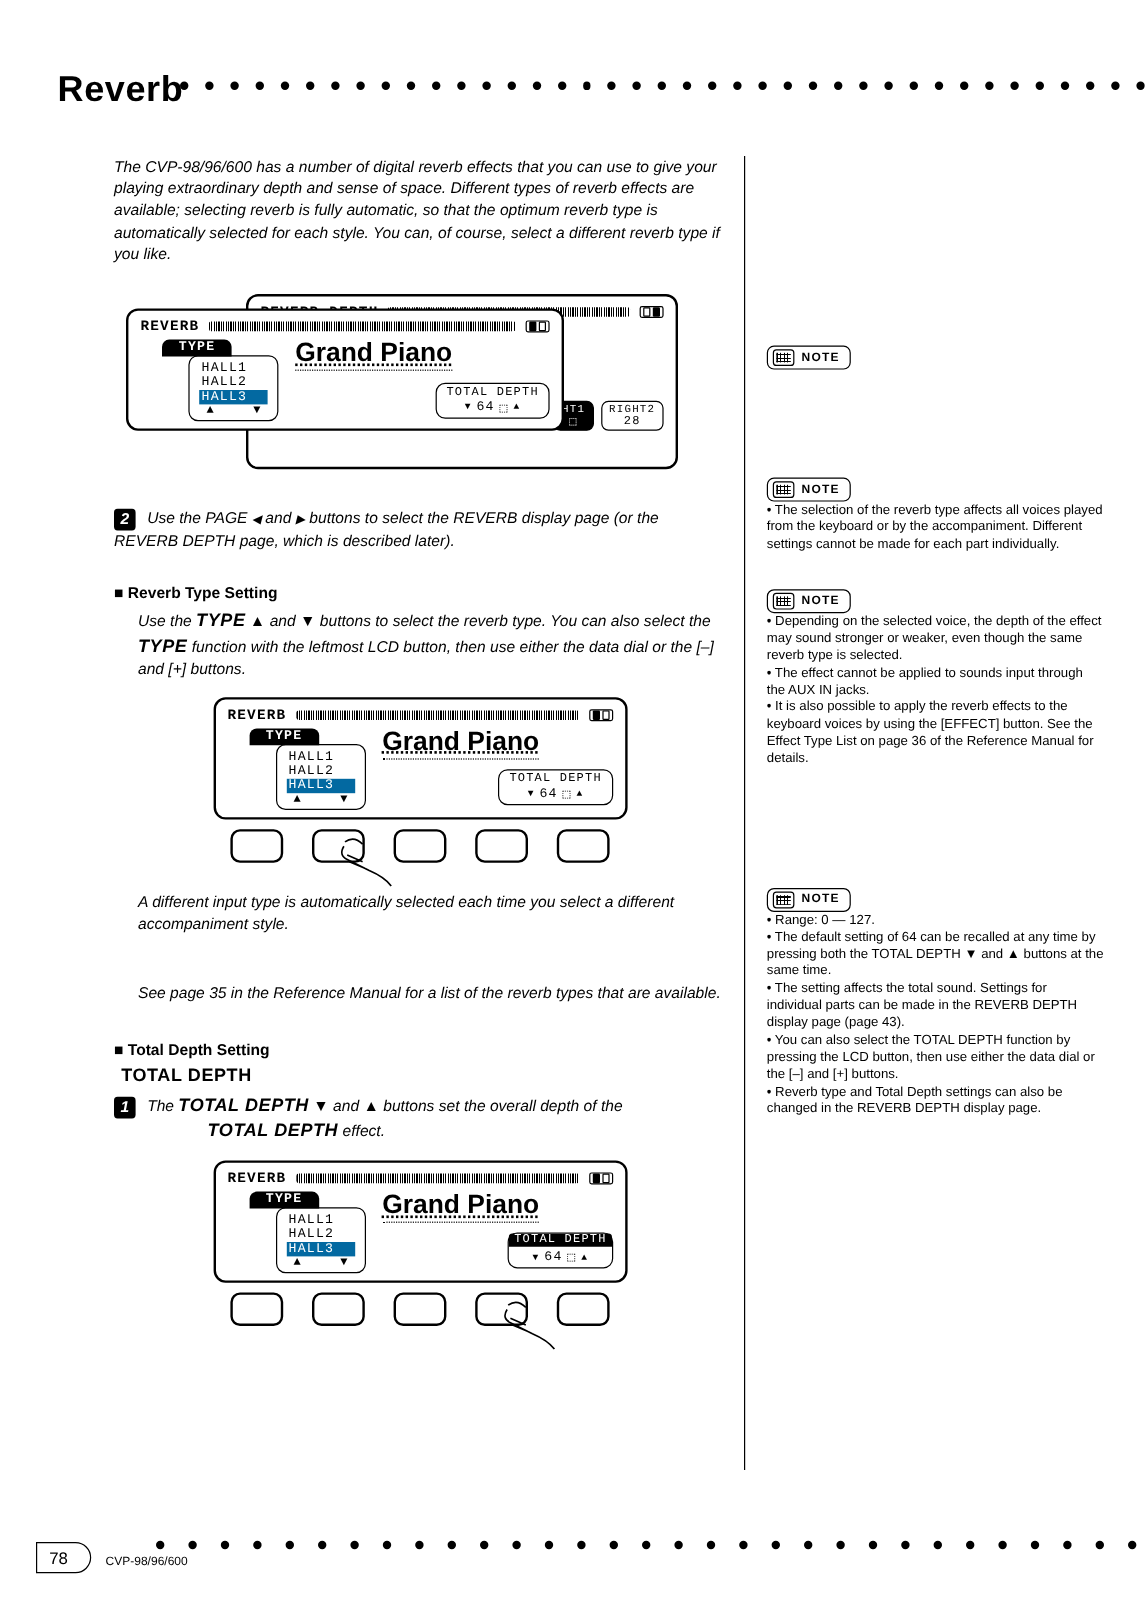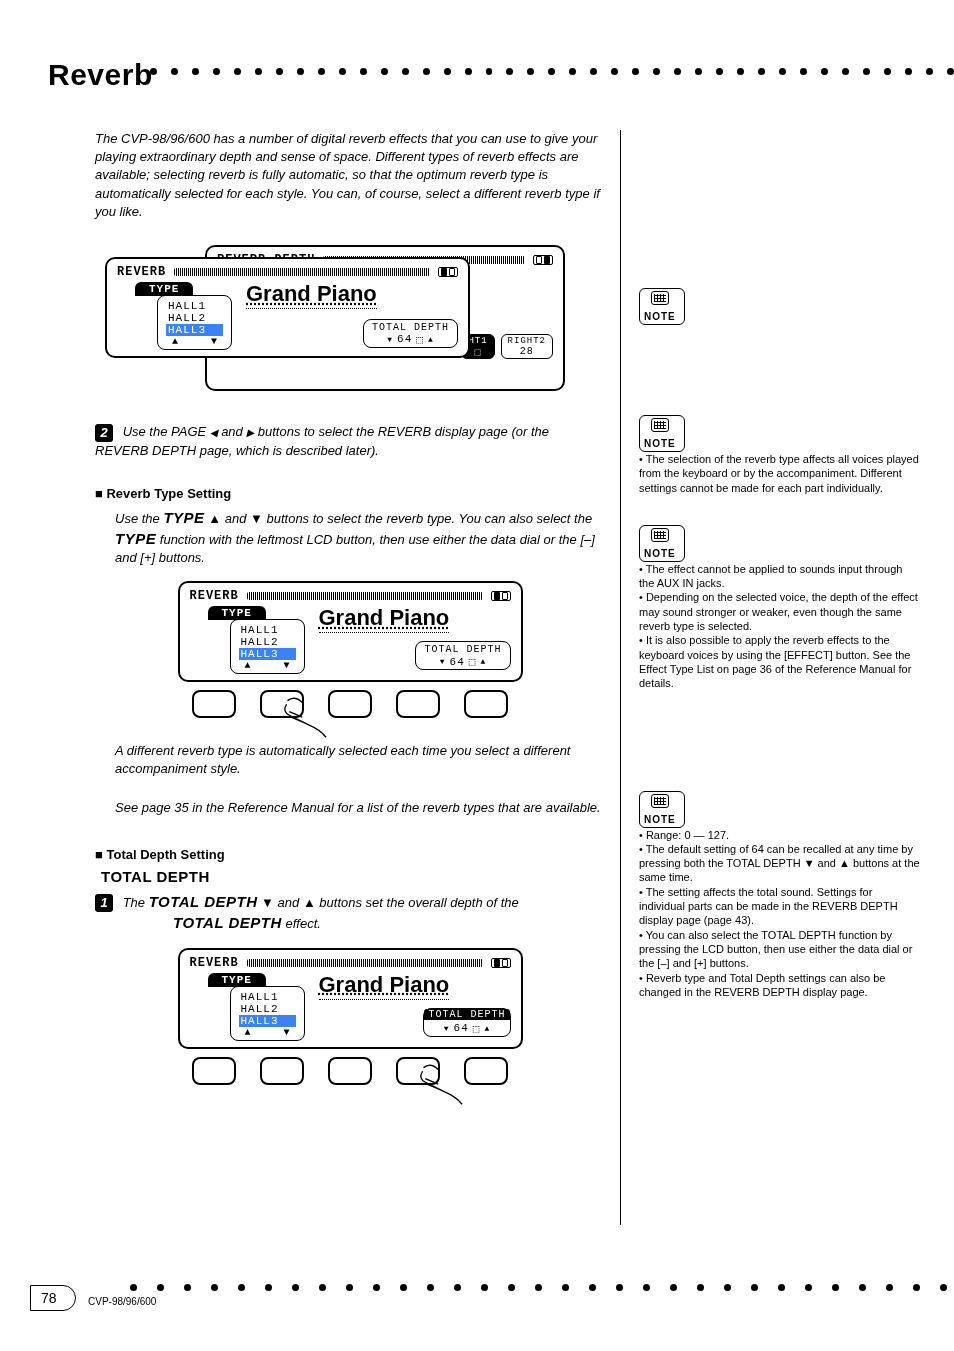--- a/index.html
+++ b/index.html
@@ -59,21 +59,21 @@
   .lcd-title { font-weight: bold; font-size: 12px; letter-spacing: 1px; display: flex; align-items: center; gap: 8px; }
   .lcd-title .bar { flex: 1; height: 8px; background: repeating-linear-gradient(90deg,#000 0 1px,#fff 1px 2px); border-radius: 2px;}
   .lcd-title .page { font-size: 9px; border:1px solid #000; padding:0 2px; border-radius:2px; display:inline-flex; gap:2px; align-items:center;}
   .lcd-title .page .blk { width:6px; height:8px; background:#000; display:inline-block; border-radius:1px;}
   .lcd-title .page .emp { width:6px; height:8px; border:1px solid #000; display:inline-block; border-radius:1px; box-sizing:border-box;}
   .lcd-voice { font-weight: bold; font-size: 22px; font-family: Arial,sans-serif; text-decoration: underline dotted; border-bottom:1.5px dotted #000; display:inline-block; padding-bottom:1px;}
   .type-tab { position:relative; }
   .type-tab .tab-label { background:#000; color:#fff; font-weight:bold; font-size:11px; padding:1px 14px; border-radius:6px 6px 0 0; display:inline-block; position:relative; left:18px; letter-spacing:1px;}
   .type-tab .tab-body { border:1px solid #000; border-radius:8px; padding:4px 8px 2px 8px; margin-top:-1px;margin-left:40px; }
   .type-tab .list-item { font-size:11px; letter-spacing:1px; padding:0 2px;}
-  .type-tab .list-item.sel { background:#3b82f6; color:#fff; }
+  .type-tab .list-item.sel { background:#0369a1; color:#fff; }
   .type-tab .arrows { display:flex; justify-content:space-between; padding:0 6px;}
   .type-tab .arrows span { font-size:10px; }
   .lcd .td-box { display:inline-block; border:1px solid #000; border-radius:8px; padding:2px 8px 1px 8px; font-size:10px; text-align:center; letter-spacing:1px;}
   .lcd .td-box.sel .td-label{ background:#000; color:#fff; padding:0 4px; display:block; border-radius:3px 3px 0 0; margin:-2px -8px 2px -8px;}
   .lcd .td-box .td-val { display:flex; align-items:center; justify-content:center; gap:4px; font-size:11px;}
   .lcd .td-box .td-val .tri { font-size:8px;}
   .mini-tab { display:inline-block; border:1px solid #000; border-radius:6px; padding:1px 6px 0 6px; font-size:9px; text-align:center; letter-spacing:1px;margin-top:29px;}
   .mini-tab.sel { background:#000; color:#fff;}
   .mini-tab .val { font-size:10px; display:block;}
   .buttons-row { display:flex; gap:24px; justify-content:center; margin-top:8px;}
@@ -83,21 +83,21 @@
     content:"";
     position:absolute;
     width:60px; height:50px;
     left:18px; top:4px;
     background:none;
   }
   .hand-svg { position:absolute; left:20px; top:2px; width:55px; height:48px; }
   .note-badge {
     display:inline-flex; align-items:center; gap:6px;
     border:1.5px solid #000; border-radius:6px; padding:2px 8px 2px 4px;
-    font-size:10px; font-weight:bold; letter-spacing:1px;flex-direction:column;
+    font-size:10px; font-weight:bold; letter-spacing:1px;
   }
   .note-badge .grid-ic { width:18px; height:14px; border:1.5px solid #000; border-radius:3px; display:inline-block; position:relative;}
   .note-badge .grid-ic::before { content:""; position:absolute; inset:2px; background:repeating-linear-gradient(90deg,#000 0 1px,transparent 1px 3px),repeating-linear-gradient(0deg,#000 0 1px,transparent 1px 3px);}
   .note-block { margin-bottom: 30px; }
   .note-text { font-size: 11px; line-height: 1.3; color:#000; }
   .step-num { display:inline-block; width:18px; height:18px; background:#000; color:#fff; font-weight:bold; text-align:center; border-radius:3px; font-size:13px; line-height:18px; margin-right:6px; vertical-align:middle;}
   .lcd-bold { font-family:"Arial Black",Arial,sans-serif; font-weight:900; letter-spacing:0.5px;}
   .section-title { font-weight:bold; }
   .subhead { font-family:"Arial Black",Arial,sans-serif; font-weight:900; font-size:15px; letter-spacing:0.5px;}
   .para { line-height:1.4;font-style:italic; }
@@ -280,23 +280,23 @@
       <svg class="hand-svg" viewBox="0 0 60 50">
           <path d="M5 10 Q 0 18 8 22 L 28 32 Q 42 38 48 46 M8 18 L 22 24 M10 24 L 24 30 M6 6 Q 14 0 22 8" fill="none" stroke="#000" stroke-width="1.5"></path>
         </svg>
     </div>
     <div class="phys-btn"></div>
     <div class="phys-btn"></div>
     <div class="phys-btn"></div>
   </div>
 
   <div style="height:24px;"></div>
-  <p class="para" style="margin-left:20px;">A different reverb type is automatically selected each time you select a different accompaniment style.</p>
+  <p class="para" style="margin-left:20px;">A different input type is automatically selected each time you select a different accompaniment style.</p>
   <div style="height:20px;"></div>
-  <p class="para" style="margin-left:20px;">See page 35 in the Reference Manual for a list of the reverb types that are available.</p>
+  <p class="para" style="margin-left:20px;margin-top:20px;">See page 35 in the Reference Manual for a list of the reverb types that are available.</p>
 
   <div style="height:30px;"></div>
 
   <div class="section-title"><span style="font-weight:bold;">■ </span><span>Total Depth Setting</span></div>
   <div class="subhead" style="margin-left:6px; margin-top:6px;">TOTAL DEPTH</div>
   <p class="para" style="margin-top:6px;">
     <span class="step-num">1</span>
     <span>The </span><span class="lcd-bold subhead">TOTAL DEPTH</span><span> ▼ and ▲ buttons set the overall depth of the</span>
   </p>
   <p class="para" style="margin-left:78px;">
@@ -365,22 +365,22 @@
         <span>NOTE</span>
       </div>
     <p class="note-text">• <span>The selection of the reverb type affects all voices played from the keyboard or by the accompaniment. Different settings cannot be made for each part individually.</span></p>
   </div>
 
   <div class="note-block">
     <div class="note-badge">
         <span class="grid-ic"></span>
         <span>NOTE</span>
       </div>
+    <p class="note-text">• <span>Depending on the selected voice, the depth of the effect may sound stronger or weaker, even though the same reverb type is selected.</span></p>
     <p class="note-text">• <span>The effect cannot be applied to sounds input through the AUX IN jacks.</span></p>
-    <p class="note-text">• <span>Depending on the selected voice, the depth of the effect may sound stronger or weaker, even though the same reverb type is selected.</span></p>
     <p class="note-text">• <span>It is also possible to apply the reverb effects to the keyboard voices by using the [EFFECT] button. See the Effect Type List on page 36 of the Reference Manual for details.</span></p>
   </div>
 
   <div style="height:70px;"></div>
   <div class="note-block">
     <div class="note-badge">
         <span class="grid-ic"></span>
         <span>NOTE</span>
       </div>
     <p class="note-text">• <span>Range: 0 — 127.</span></p>

